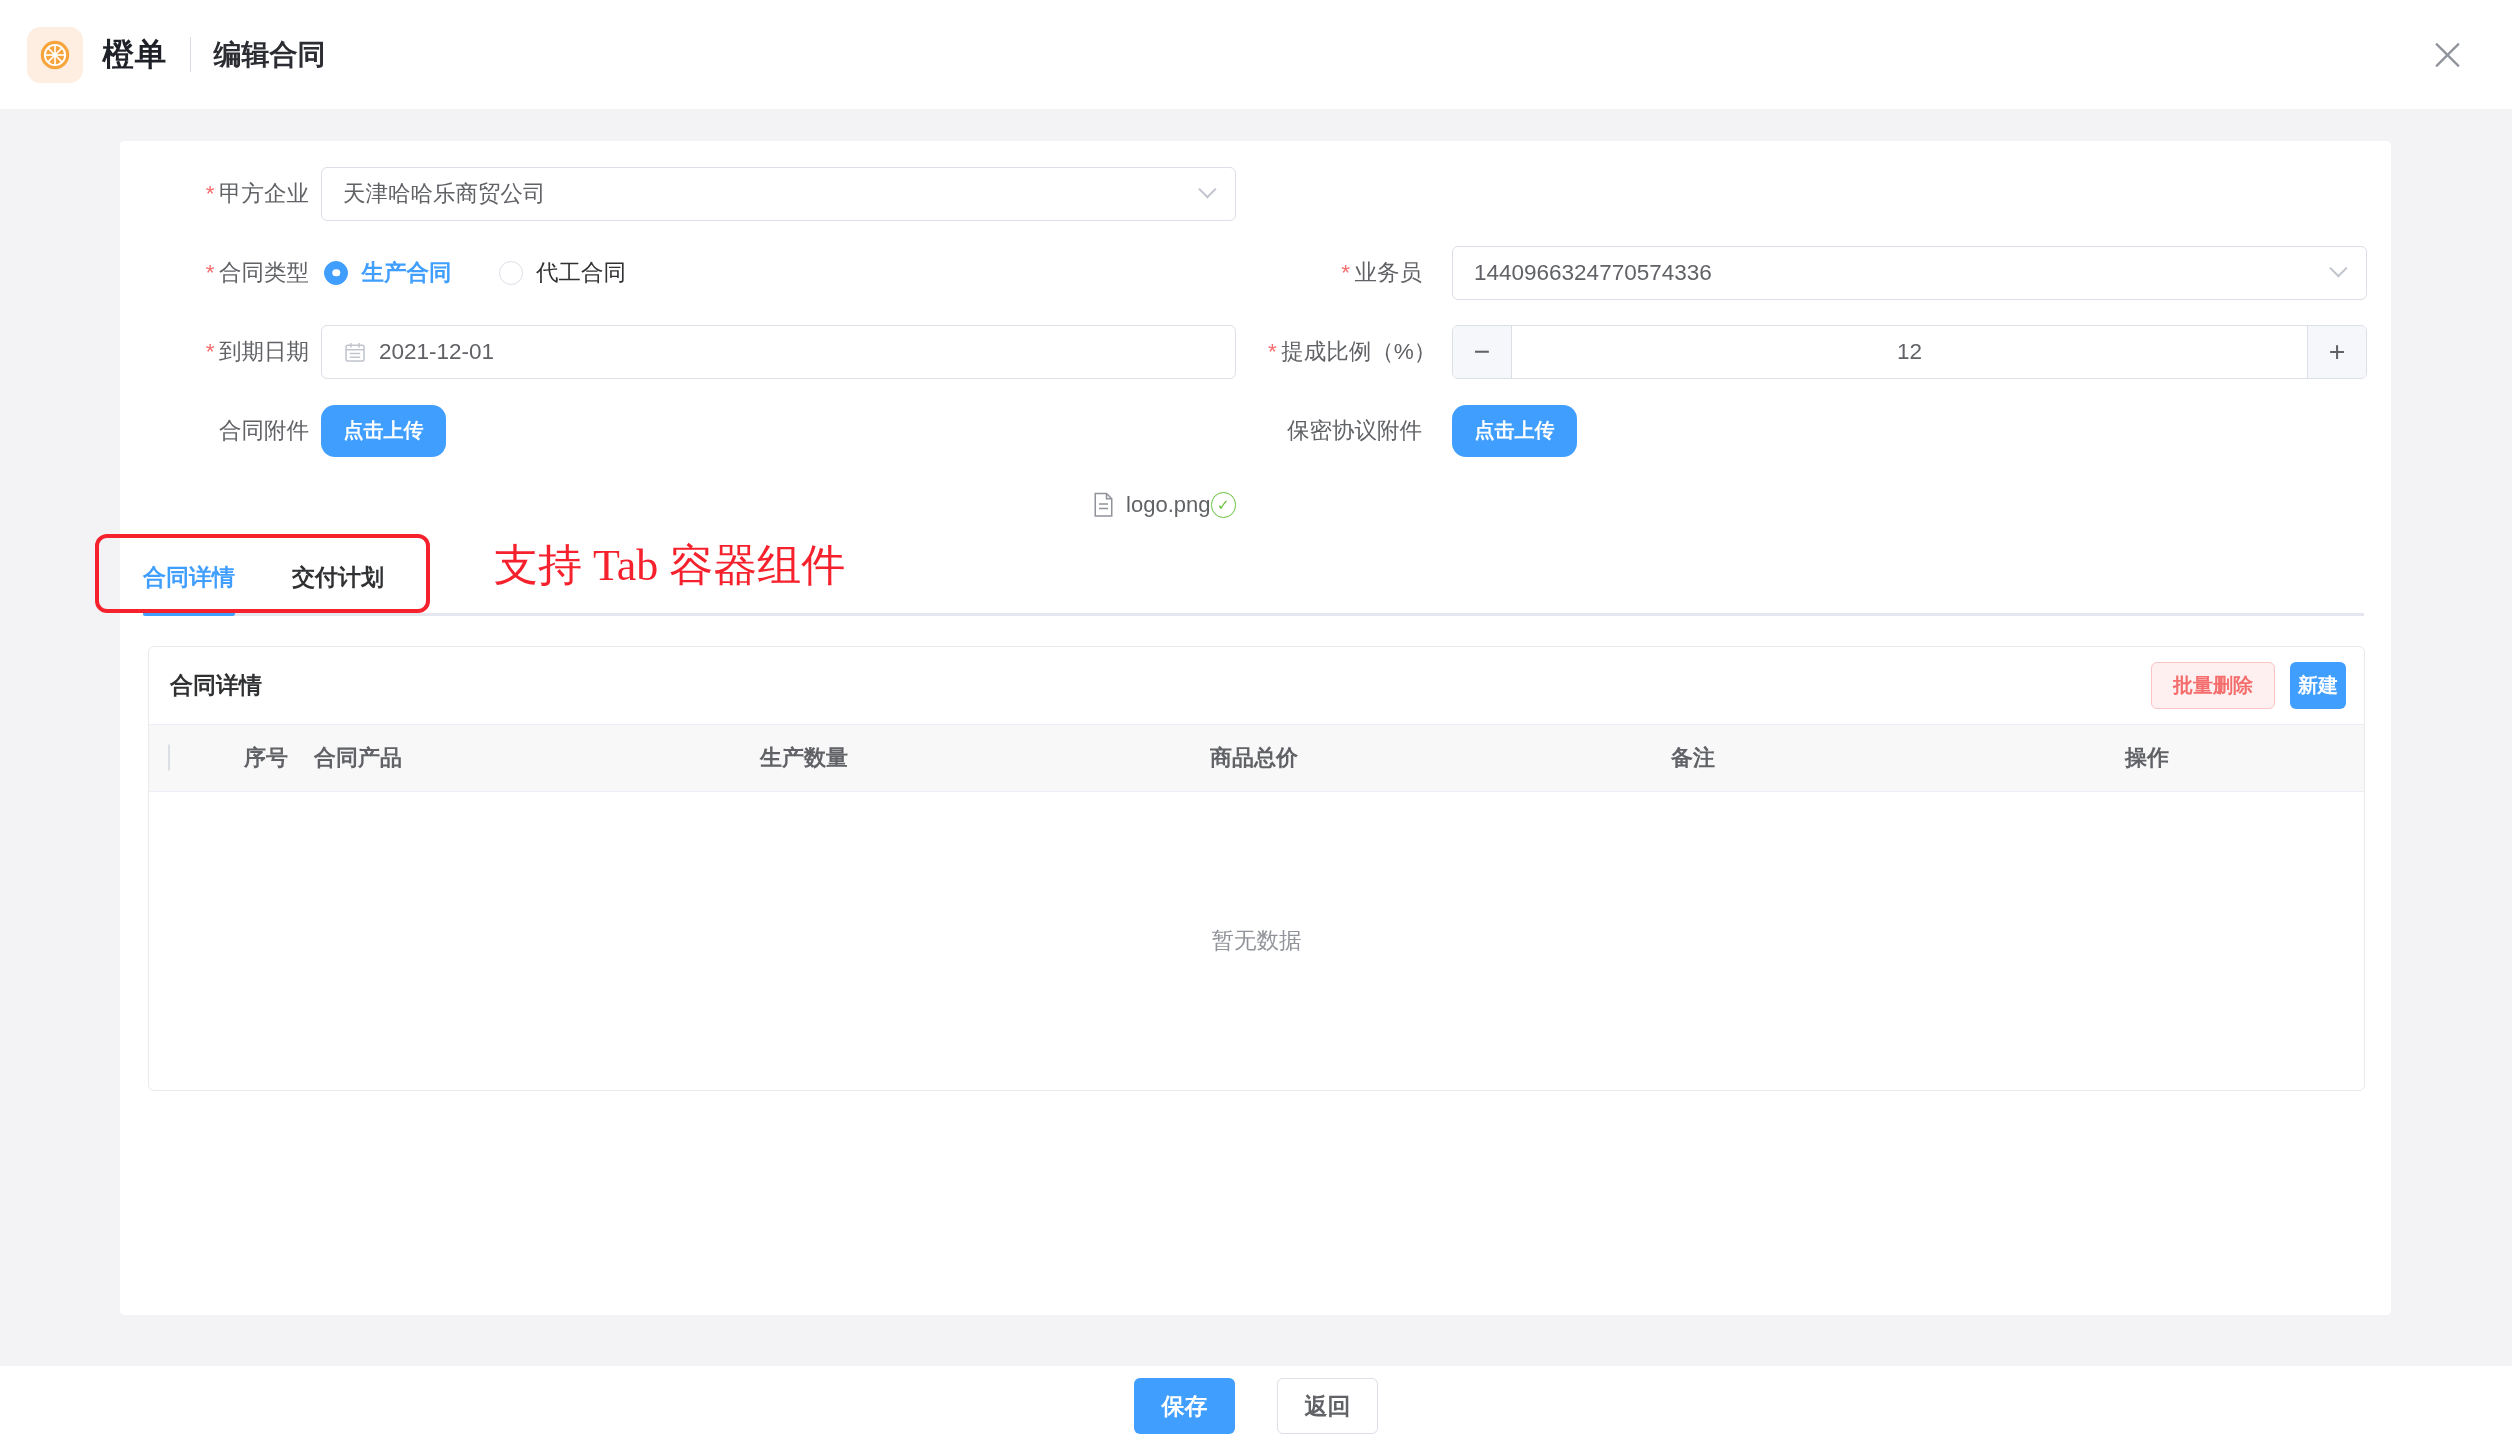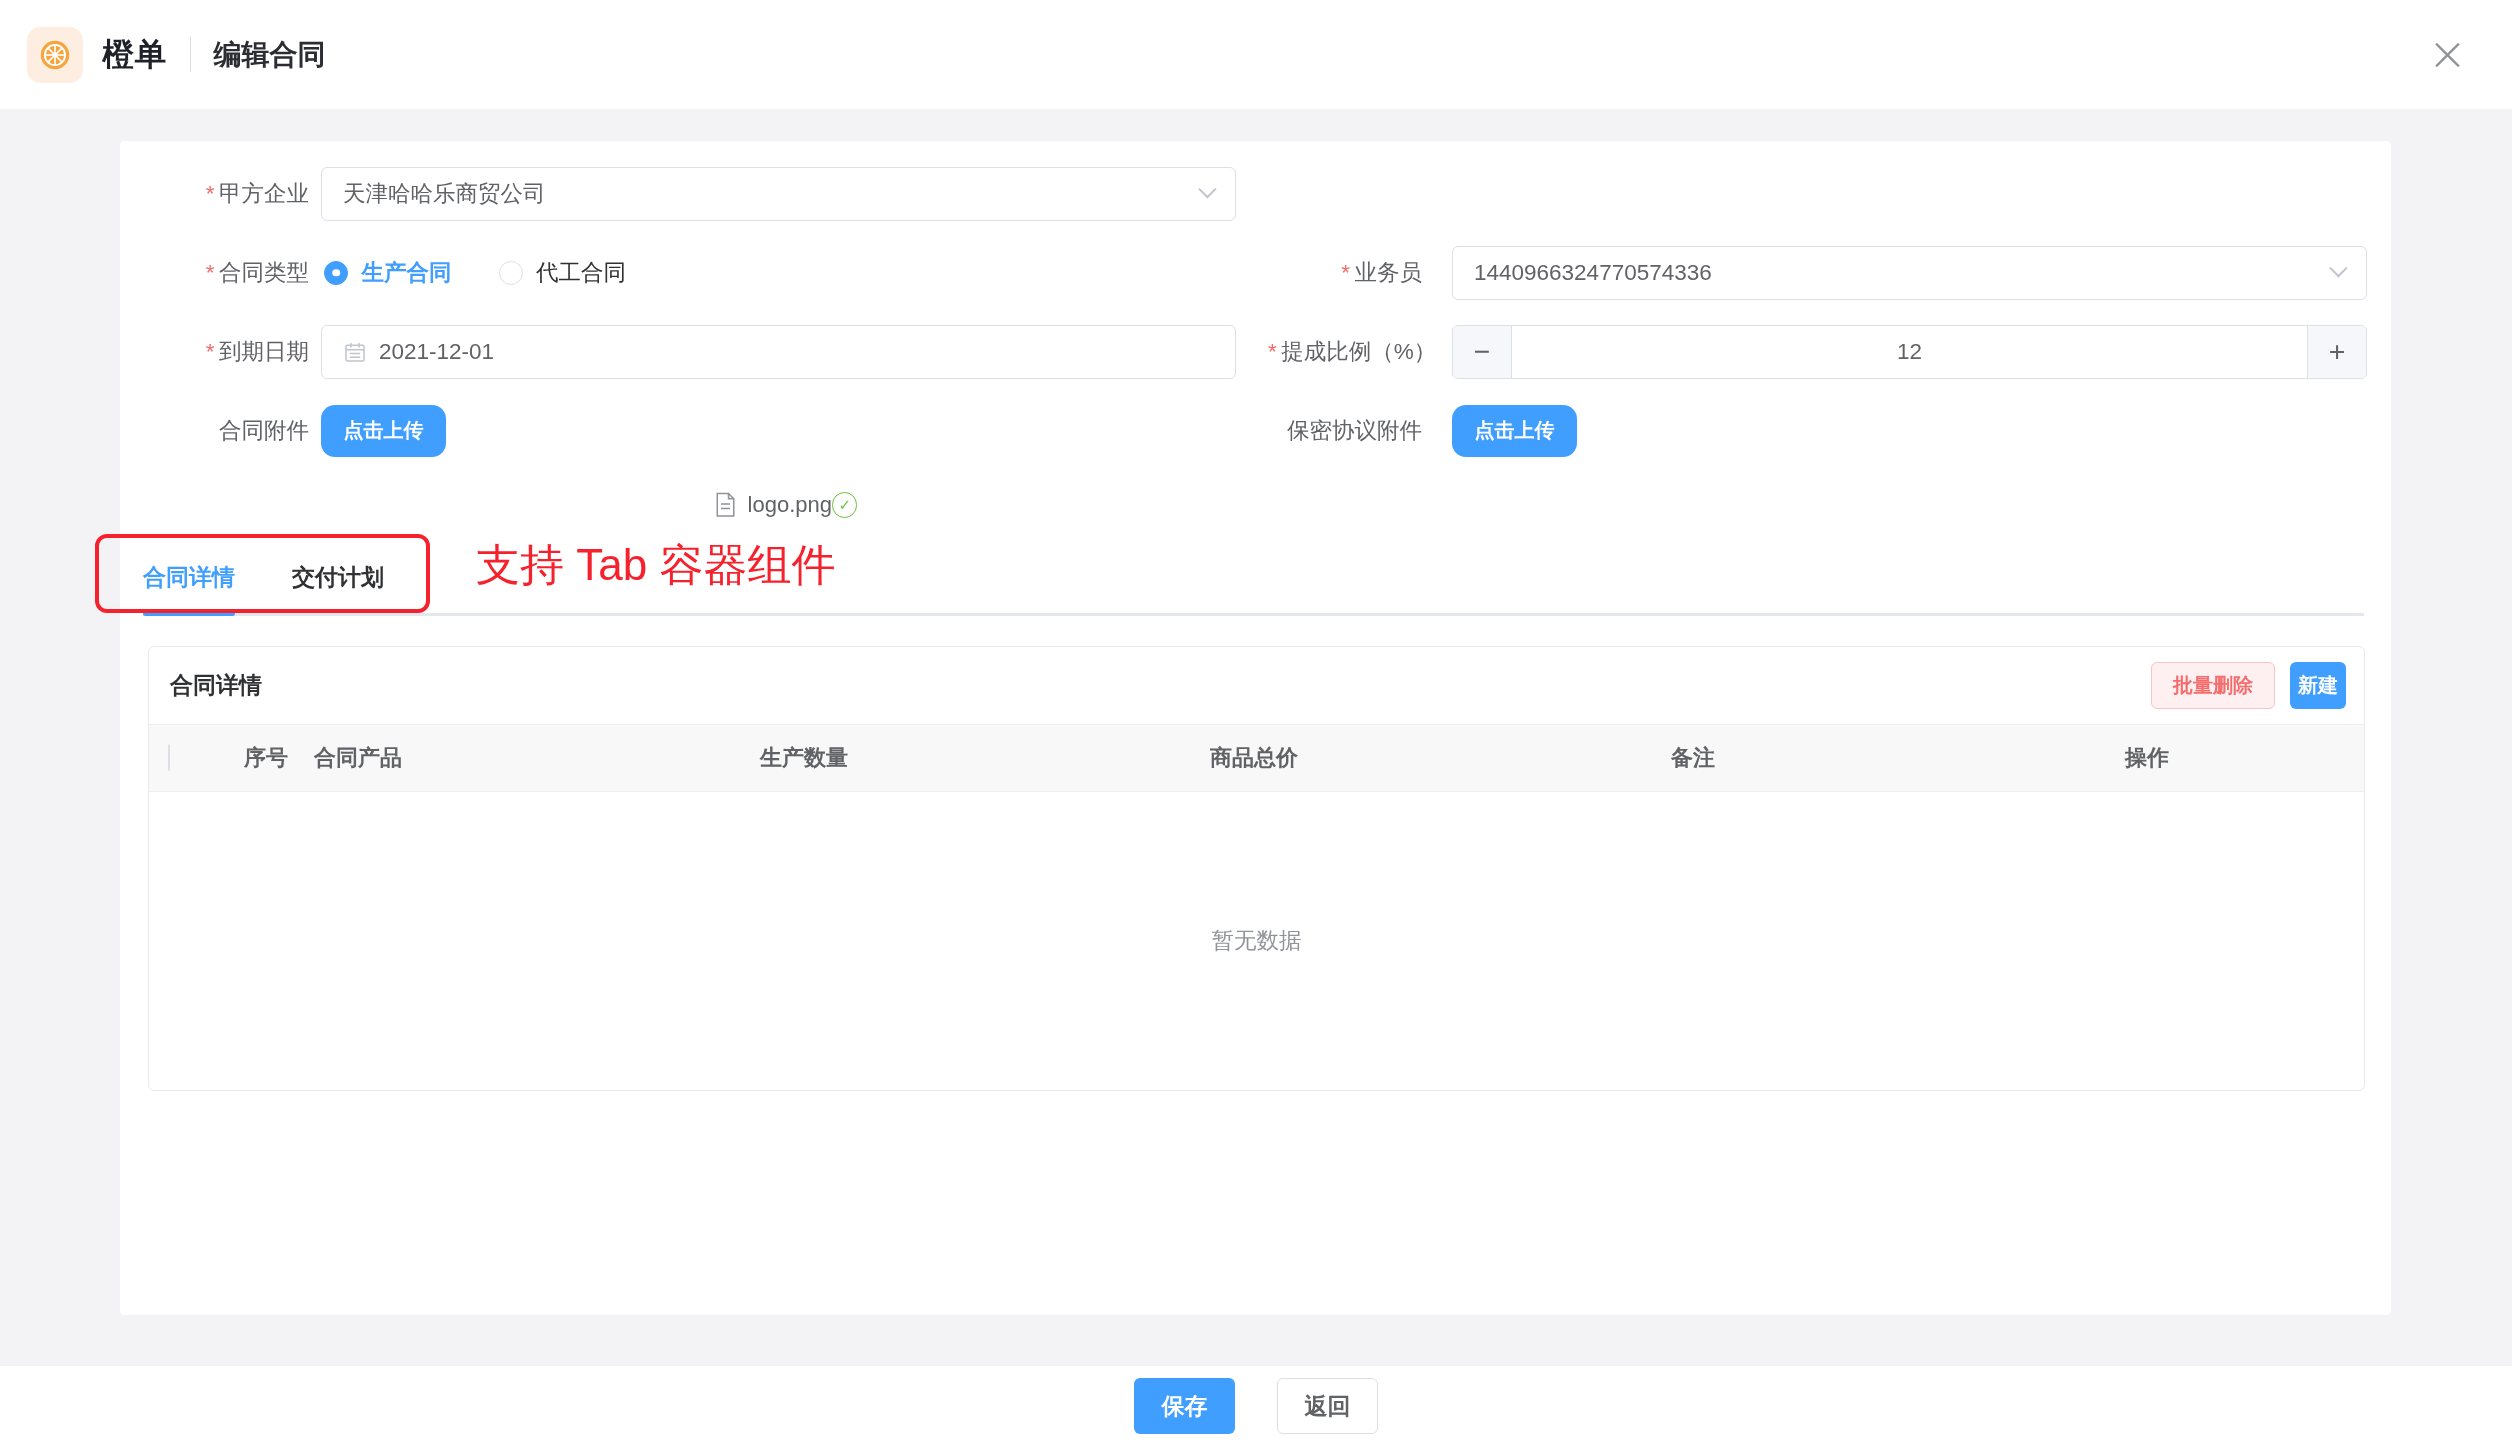--- a/index.html
+++ b/index.html
@@ -48,32 +48,32 @@
   .rlabel.on { color:#409eff; font-weight:600; }
   .rlabel.off { color:#303133; }
   
   .stepper { height:54px; border:1.5px solid #dcdfe6; border-radius:6px; display:flex; overflow:hidden; background:#fff; }
   .step-btn { width:59px; background:#f5f7fa; color:#606266; font-size:28.5px; display:flex; align-items:center; justify-content:center; cursor:pointer; }
   .step-btn.minus { border-right:1.5px solid #dcdfe6; }
   .step-btn.plus { border-left:1.5px solid #dcdfe6; }
   .step-val { flex:1; display:flex; align-items:center; justify-content:center; font-size:22.5px; color:#606266; }
   
   .upload-btn { height:52px; padding:0 22.5px; background:#409eff; border-radius:14px; color:#fff; font-size:20px; font-weight:600; display:inline-flex; align-items:center; justify-content:center; cursor:pointer; }
-  .file-row { width:915px; margin:10.5px 0 0 204px; height:45px; display:flex; align-items:center; justify-content:center; padding:0 3px 0 12px; }
+  .file-row { width:915px; margin:10.5px 0 0 204px; height:45px; display:flex; align-items:center; justify-content:flex-end; padding:0 3px 0 12px; }
   .file-left { display:flex; align-items:center; }
   .file-name { font-size:22px; color:#606266; margin-left:12px; }
   .ok-badge { width:25.5px; height:25.5px; border-radius:50%; border:1.5px solid #67c23a; color:#67c23a; font-size:15px; display:flex; align-items:center; justify-content:center; }
   
   .tabs { margin:25.5px 27px 0 23px; display:flex; border-bottom:3px solid #e4e7ed; }
   .tab { margin-right:57px; padding:9px 0 19.5px; font-size:23px; font-weight:600; color:#303133; position:relative; cursor:pointer; }
   .tab.active { color:#409eff; }
   .tab.active::after { content:''; position:absolute; left:0; right:0; bottom:-3px; height:4.5px; background:#409eff; border-radius:2.3px; }
   
   .anno-box { position:absolute; left:95px; top:534px; width:335px; height:79px; border:4.5px solid #f5222d; border-radius:12px; pointer-events:none; }
-  .anno-text { position:absolute; left:476px; top:536px; font-size:44px; font-weight:500; color:#f5222d; white-space:nowrap; }
+  .anno-text { position:absolute; left:494px; top:536px; font-size:44px; font-weight:500; color:#f5222d; white-space:nowrap;font-family:Liberation Serif, serif; }
   
   .tcard { margin:30px 26px 0 28px; border:1.5px solid #e8eaec; border-radius:6px; background:#fff; }
   .tcard-toolbar { height:77px; display:flex; align-items:center; padding:0 18px 0 21px; }
   .tcard-title { font-size:23px; font-weight:700; color:#303133; flex:1; }
   .btn-danger-plain { height:47px; padding:0 21px; background:#fef0f0; border:1.5px solid #fbc4c4; border-radius:6px; color:#f56c6c; font-size:20px; font-weight:600; display:inline-flex; align-items:center; cursor:pointer; }
   .btn-primary-sm { height:47px; padding:0 8px; background:#409eff; border-radius:6px; color:#fff; font-size:20px; font-weight:600; display:inline-flex; align-items:center; margin-left:15px; cursor:pointer; }
   .thead { height:68px; background:#f8f8f9; border-top:1.5px solid #ebeef5; border-bottom:1.5px solid #ebeef5; display:flex; align-items:center; font-size:22px; font-weight:700; color:#606266; }
   .th { padding-left:18px; white-space:nowrap; }
   .th-check { width:68px; padding-left:19px; }
   .th-idx { width:79px; padding-left:27px; }

